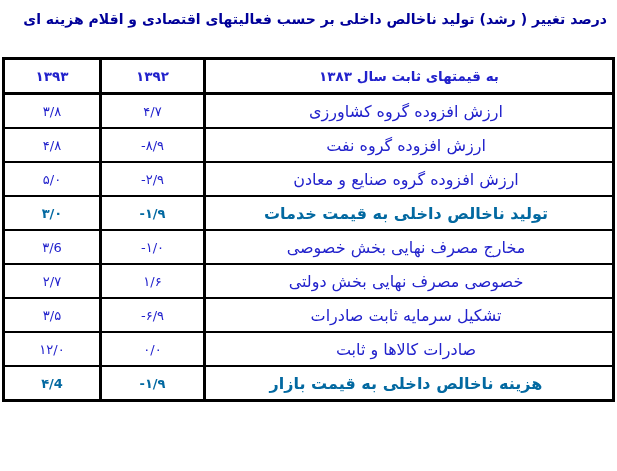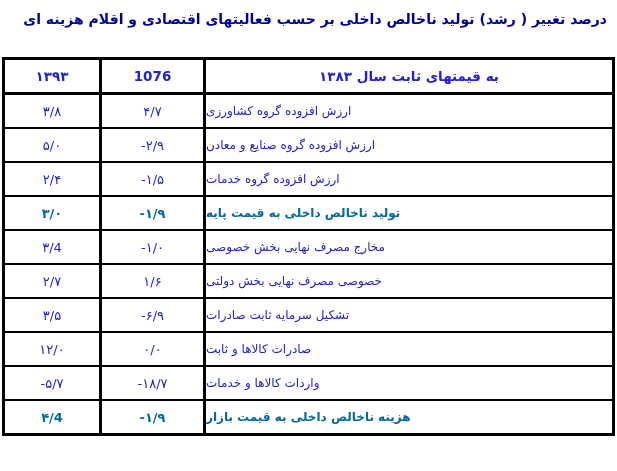--- a/index.html
+++ b/index.html
@@ -51,23 +51,23 @@
     margin-top: 48px;
   }
   tr.header-row td {
     border-bottom-width: 3px;
     font-weight: bold;
     font-size: 13.5px;
   }
   td.num { direction: ltr; }
   td.label-cell {
     direction: rtl;
-    text-align: left;
+    text-align: center;
     padding-right: 6px;
-    font-size: 12px;
+    font-size: 16px;
   }
   tr.row-emphasis td {
     color: #0369a1;
     font-weight: bold;
   }
 </style>
 </head>
 <body>
 
 <div class="page">
@@ -76,51 +76,51 @@
 
   <table class="data-table">
     <colgroup>
       <col class="c-1393">
       <col class="c-1392">
       <col class="c-label">
     </colgroup>
     <tbody>
       <tr class="header-row">
         <td class="num">۱۳۹۳</td>
-        <td class="num">1076</td>
+        <td class="num">۱۳۹۲</td>
         <td style="direction:rtl;">به قیمتهای ثابت سال ۱۳۸۳</td>
       </tr>
 
       <tr>
         <td class="num">۳/۸</td>
         <td class="num">۴/۷</td>
         <td class="label-cell">ارزش افزوده گروه کشاورزی</td>
       </tr>
 
+      <tr>
+        <td class="num">۴/۸</td>
+        <td class="num">-۸/۹</td>
+        <td class="label-cell">ارزش افزوده گروه نفت</td>
+      </tr>
 
       <tr>
         <td class="num">۵/۰</td>
         <td class="num">-۲/۹</td>
         <td class="label-cell">ارزش افزوده گروه صنایع و معادن</td>
       </tr>
 
-      <tr>
-        <td class="num">۲/۴</td>
-        <td class="num">-۱/۵</td>
-        <td class="label-cell">ارزش افزوده گروه خدمات</td>
-      </tr>
 
       <tr class="row-emphasis">
         <td class="num">۳/۰</td>
         <td class="num">-۱/۹</td>
-        <td class="label-cell">تولید ناخالص داخلی به قیمت پایه</td>
+        <td class="label-cell">تولید ناخالص داخلی به قیمت خدمات</td>
       </tr>
 
       <tr>
-        <td class="num">۳/4</td>
+        <td class="num">۳/6</td>
         <td class="num">-۱/۰</td>
         <td class="label-cell">مخارج مصرف نهایی بخش خصوصی</td>
       </tr>
 
       <tr>
         <td class="num">۲/۷</td>
         <td class="num">۱/۶</td>
         <td class="label-cell">خصوصی مصرف نهایی بخش دولتی</td>
       </tr>
 
@@ -129,25 +129,20 @@
         <td class="num">-۶/۹</td>
         <td class="label-cell">تشکیل سرمایه ثابت صادرات</td>
       </tr>
 
       <tr>
         <td class="num">۱۲/۰</td>
         <td class="num">۰/۰</td>
         <td class="label-cell">صادرات کالاها و ثابت</td>
       </tr>
 
-      <tr>
-        <td class="num">-۵/۷</td>
-        <td class="num">-۱۸/۷</td>
-        <td class="label-cell">واردات کالاها و خدمات</td>
-      </tr>
 
       <tr class="row-emphasis">
         <td class="num">۴/4</td>
         <td class="num">-۱/۹</td>
         <td class="label-cell">هزینه ناخالص داخلی به قیمت بازار</td>
       </tr>
     </tbody>
   </table>
 
 </div>

